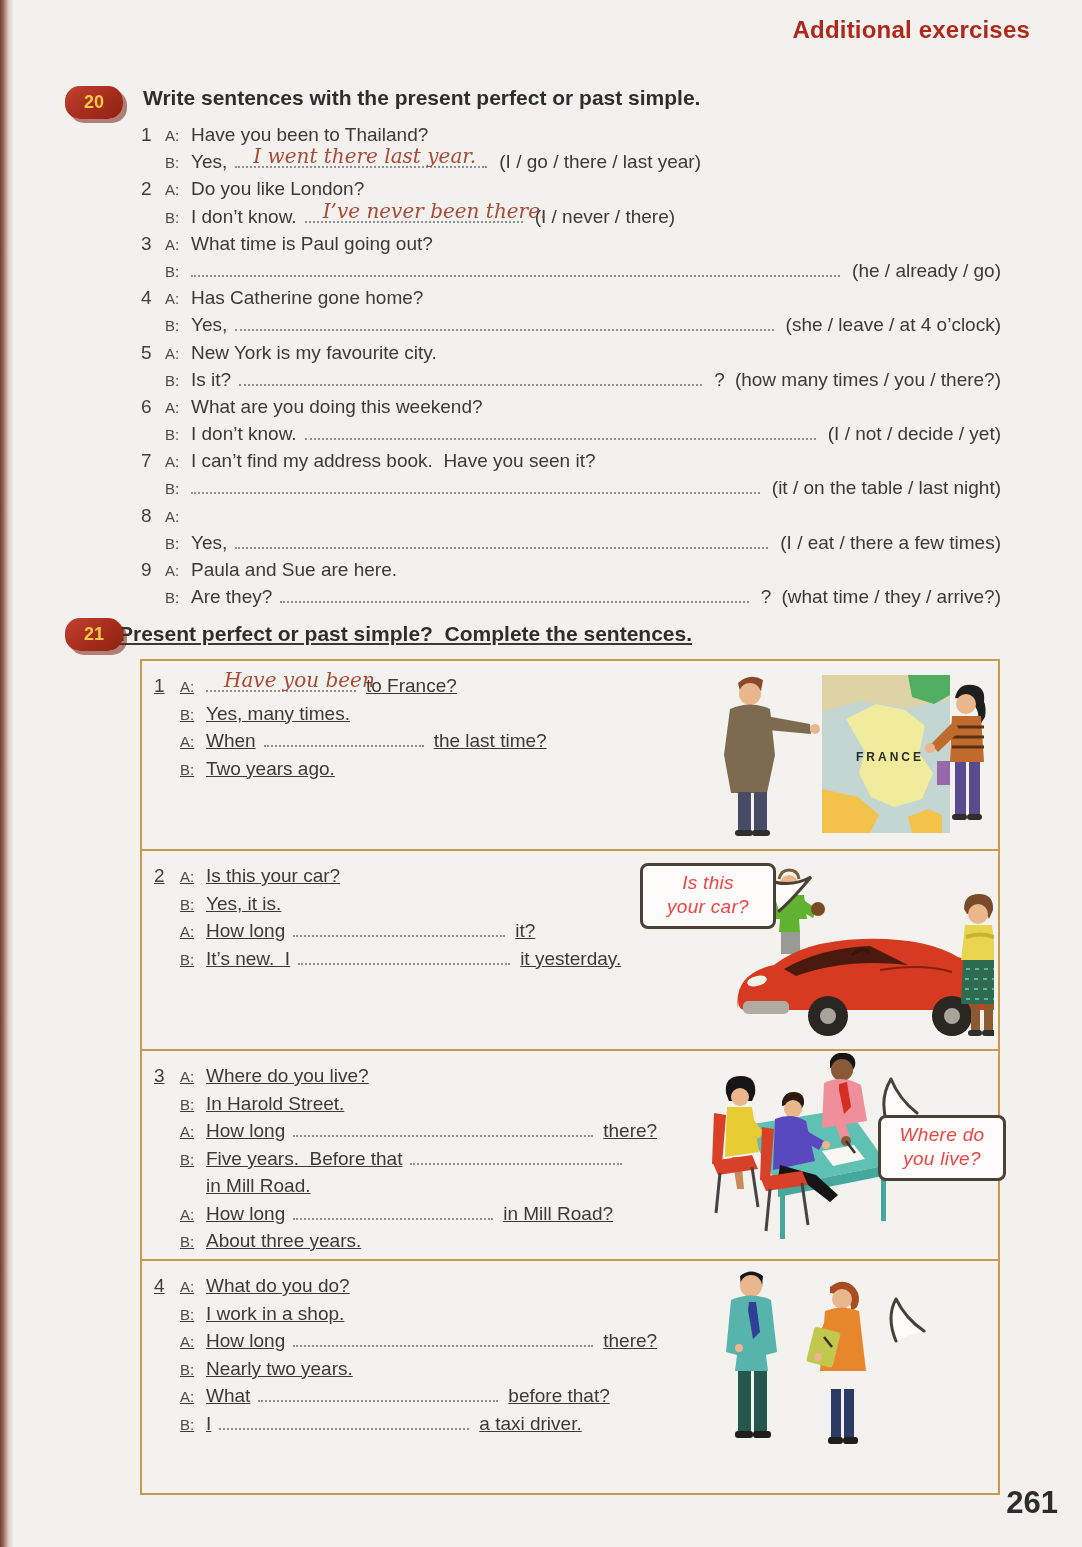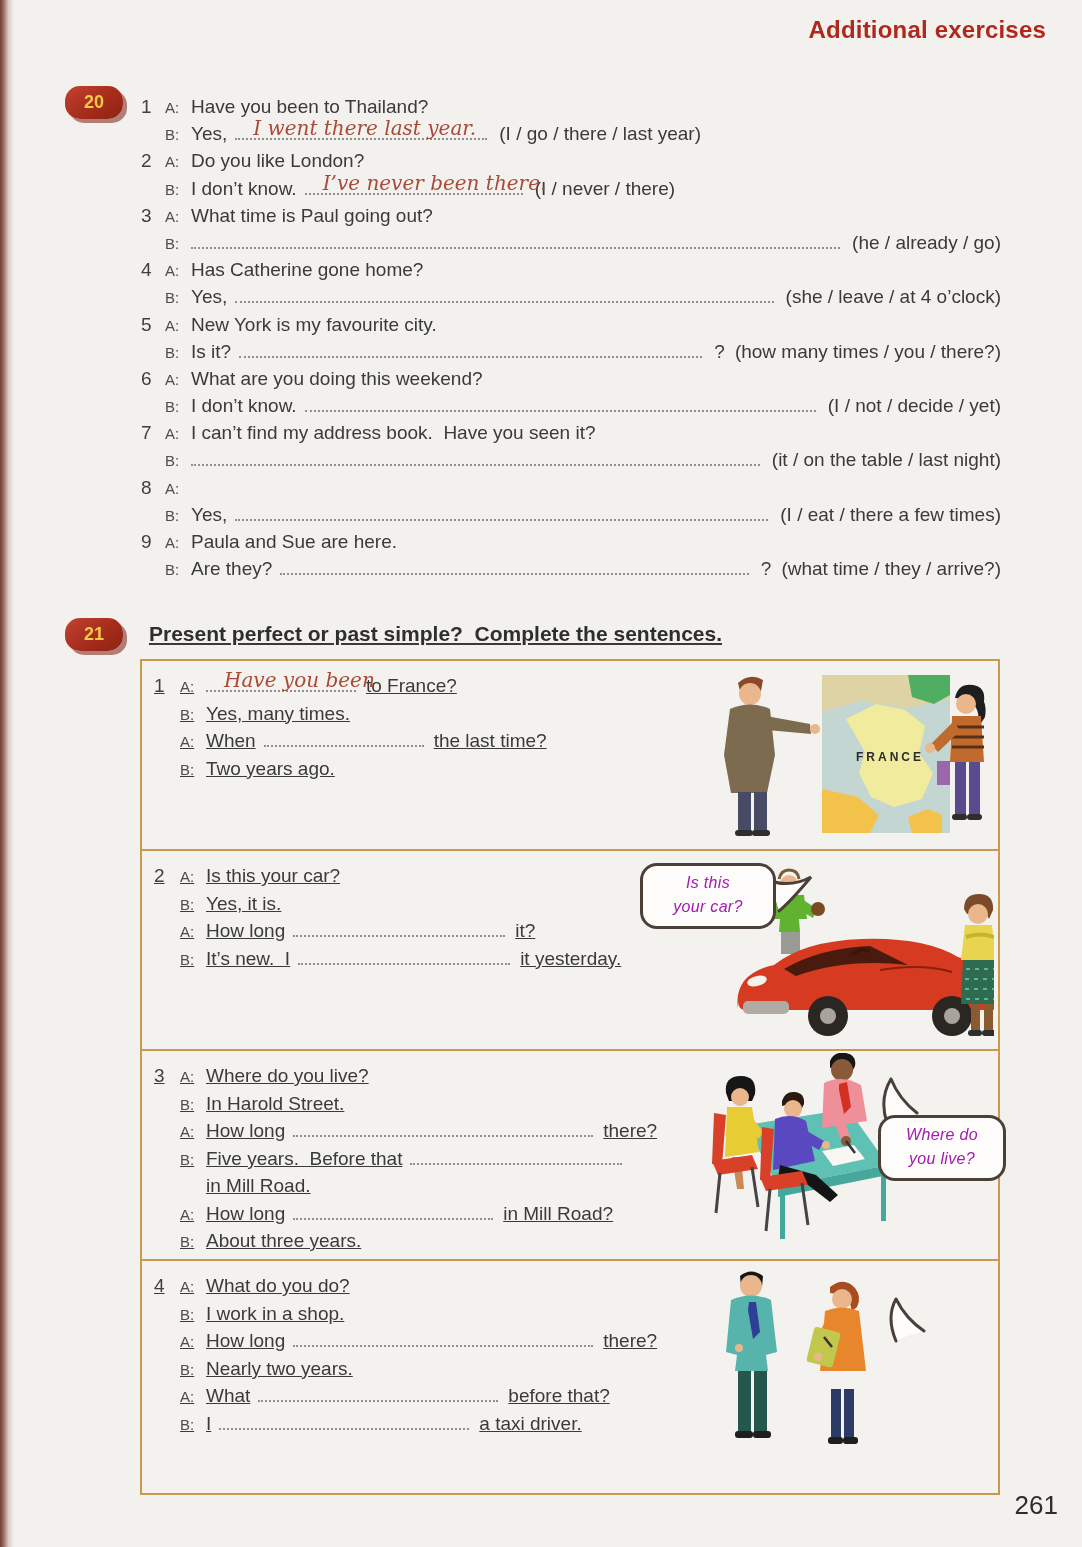--- a/index.html
+++ b/index.html
@@ -6,21 +6,21 @@
   body{
     width:1082px;height:1547px;position:relative;overflow:hidden;
     background:#f3f1ee;
     font-family:"Liberation Sans", sans-serif;
     color:#3a3a3a;
   }
   
   .spine{position:absolute;left:0;top:0;width:14px;height:1547px;
     background:linear-gradient(to right,#6e3c33 0%,#9c6b5e 25%,#d8ccc4 60%,rgba(243,241,238,0) 100%);}
   
-  .hdr{position:absolute;top:16px;right:36px;font-size:24px;font-weight:bold;color:#b0281c;letter-spacing:.2px;}
+  .hdr{position:absolute;top:16px;right:52px;font-size:24px;font-weight:bold;color:#b0281c;letter-spacing:.2px;}
   
   .badge{position:absolute;width:58px;height:33px;border-radius:15px;
     background:linear-gradient(145deg,#c24330 0%,#a62c1b 55%,#8e2313 100%);
     box-shadow:4px 4px 0 rgba(122,30,16,.55);
     color:#f7c94b;font-weight:bold;font-size:18px;
     display:flex;align-items:center;justify-content:center;}
   .ex-title{font-size:21px;font-weight:bold;color:#2e2e2e;white-space:pre-wrap;}
   
   .ex20{position:absolute;left:65px;top:82px;width:955px;}
   .ex20 .ex-title{margin-left:78px;padding-top:4px;}
@@ -33,49 +33,50 @@
   .blank.grow{flex:1 1 auto;margin-right:12px;}
   .blank.fix{flex:none;margin-right:12px;}
   .ans{position:absolute;left:18px;bottom:-2px;
     font-family:"DejaVu Serif", serif;font-style:italic;
     font-size:20px;color:#a84a38;white-space:nowrap;}
   .pre{margin-right:8px;white-space:pre-wrap;}
   .qm{margin-right:10px;}
   .hint{white-space:pre-wrap;flex:none;}
   
   .ex21{position:absolute;left:65px;top:618px;width:955px;text-decoration:underline;}
-  .ex21 .ex-title{margin-left:84px;padding-top:4px;}
+  .ex21 .ex-title{margin-left:54px;padding-top:4px;}
   .box{margin-left:75px;margin-top:13px;width:856px;border:2px solid #c89a4e;background:#f4f2ef;}
   .sect{position:relative;box-sizing:border-box;padding:14px 10px 0 12px;}
   .sect+.sect{border-top:2px solid #c89a4e;}
   .s1{height:188px;} .s2{height:200px;} .s3{height:210px;} .s4{height:234px;}
   .line21{display:flex;align-items:baseline;height:27.5px;font-size:19px;position:relative;z-index:2;}
   .num21{width:26px;flex:none;color:#3f3f3f;}
   .cont{margin-left:0;}
   .b150{width:150px;} .b160{width:160px;} .b212{width:212px;} .b240{width:240px;}
   .b250{width:250px;} .b200{width:200px;} .b300{width:300px;}
   .blank.fix21{flex:none;margin-right:10px;}
   
   .illus{position:absolute;z-index:1;}
-  .bubble{position:absolute;z-index:3;background:#fdfcfa;border:3px solid #4a4038;border-radius:17px;
-    padding:5px 13px 7px;text-align:center;font-size:16px;line-height:24px;color:#a21caf;
+  .bubble{position:absolute;z-index:3;background:#fdfcfa;border:3px solid #4a4038;border-radius:8px;
+    padding:5px 13px 7px;text-align:center;font-size:19px;line-height:24px;color:#ef4444;
     font-style:italic;letter-spacing:.3px;}
   .tail{position:absolute;z-index:2;}
   
-  .pagenum{position:absolute;right:24px;bottom:26px;font-size:26px;font-weight:normal;color:#2d2d2d;}
+  .pagenum{position:absolute;right:24px;bottom:26px;font-size:31px;font-weight:bold;color:#2d2d2d;}
 </style>
 </head>
 <body>
 
 <div class="spine"></div>
 
 <div class="hdr">Additional exercises</div>
 
 <div class="ex20">
   <div class="badge" style="left:0;top:4px;">20</div>
+  <div class="ex-title">Write sentences with the present perfect or past simple.</div>
 
   <div class="x20-list">
 
     <div class="line">
       <span class="num">1</span>
       <span class="spk">A:</span>
       <span class="t">Have you been to Thailand?</span>
     </div>
     <div class="line">
       <span class="num"></span>

